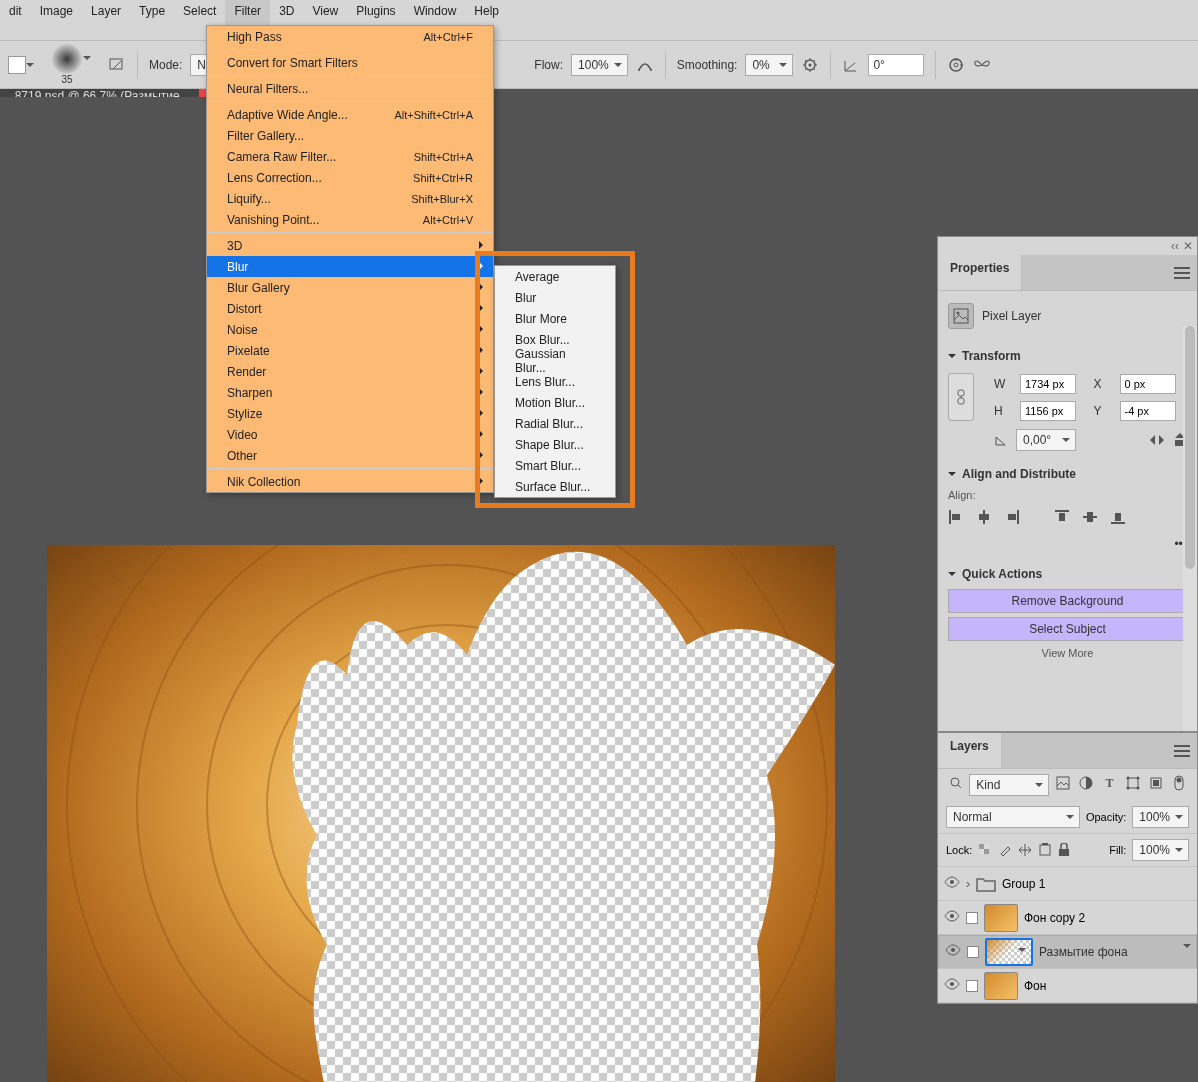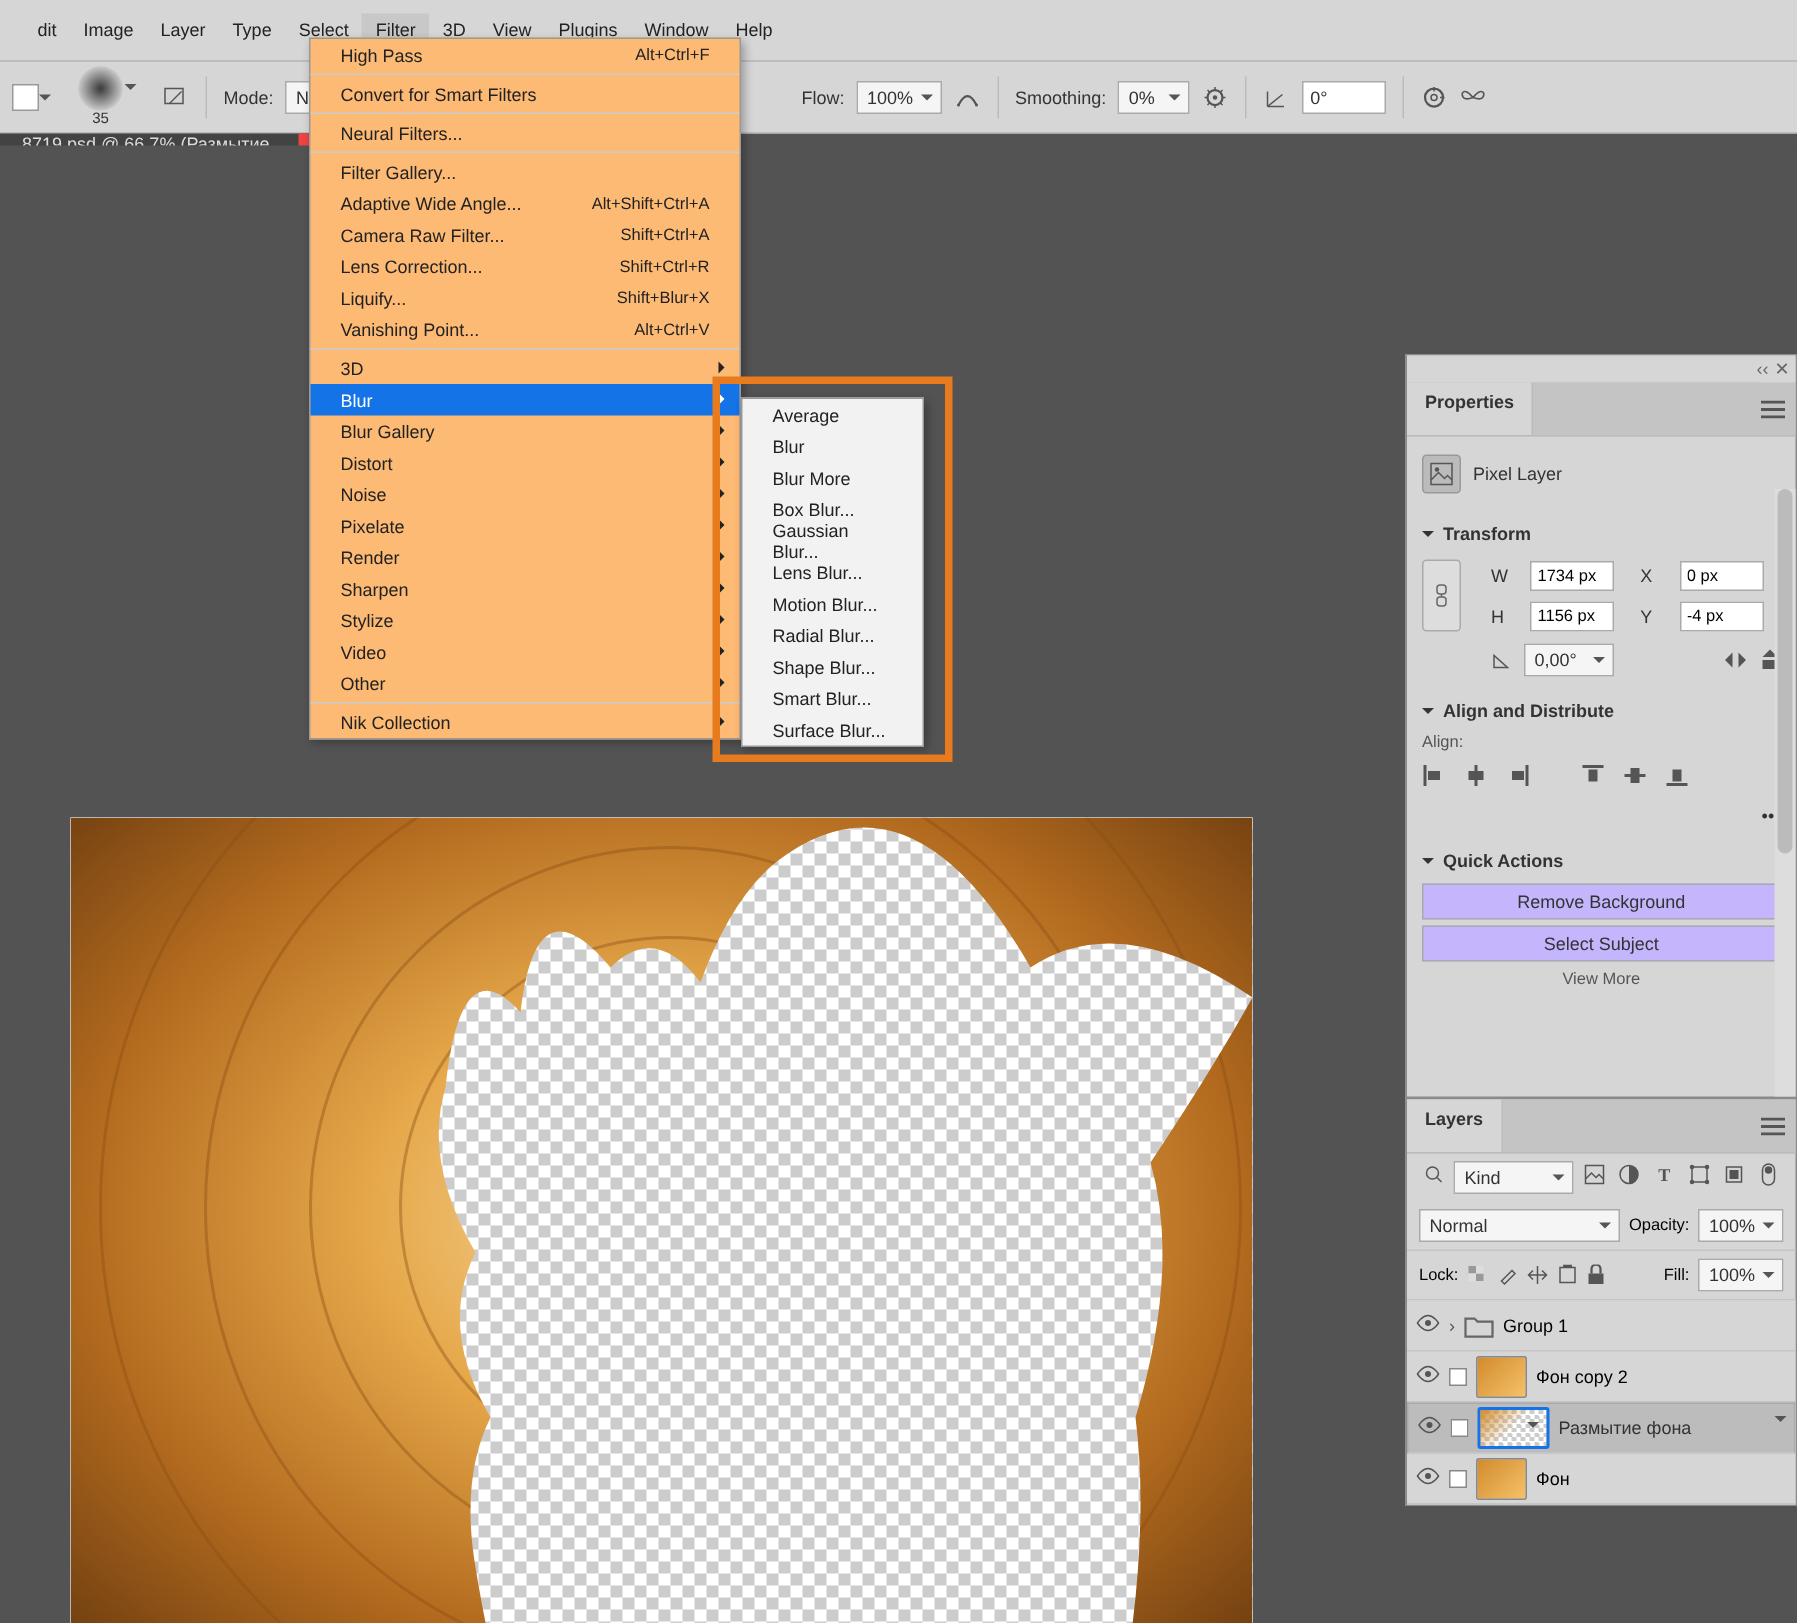--- a/index.html
+++ b/index.html
@@ -1,17 +1,17 @@
 <!DOCTYPE html>
 <html><head>
 <meta charset="utf-8">
 <style>
 *{box-sizing:border-box;margin:0;padding:0;font-family:"Segoe UI",Tahoma,sans-serif;font-size:12px;user-select:none}
 body{background:#535353;width:1198px;height:1082px;overflow:hidden;position:relative}
-.menubar{background:#d6d6d6;height:41px;display:flex;align-items:center;padding:0 16px;border-bottom:1px solid #bbb}
+.menubar{background:#d6d6d6;height:41px;display:flex;padding:0 0;border-bottom:1px solid #bbb}
 .menubar span{padding:4px 9px;color:#222;cursor:default}
 .menubar span.active{background:#c8c8c8}
 .optbar{background:#d6d6d6;height:48px;display:flex;align-items:center;padding:0 8px;gap:8px;border-bottom:1px solid #bbb;color:#333}
 .tool-dd{width:18px;height:18px;border:1px solid #999;background:#fff;position:relative}
 .tool-dd::after{content:"";position:absolute;right:-9px;top:6px;border:4px solid transparent;border-top-color:#555}
 .brush-prev{width:30px;height:30px;border-radius:50%;background:radial-gradient(circle,#444 5%,rgba(0,0,0,0.1) 65%,transparent 75%);position:relative}
 .brush-wrap{display:flex;flex-direction:column;align-items:center;position:relative}
 .brush-wrap span{font-size:10px;color:#333}
 .brush-wrap::after{content:"";position:absolute;right:-9px;top:12px;border:4px solid transparent;border-top-color:#555}
 .icn{width:18px;height:18px;color:#555;display:inline-flex;align-items:center;justify-content:center}
@@ -193,25 +193,25 @@
     <div class="menu-sep"></div>
     <div class="menu-row">
       <span>Convert for Smart Filters</span>
     </div>
     <div class="menu-sep"></div>
     <div class="menu-row">
       <span>Neural Filters...</span>
     </div>
     <div class="menu-sep"></div>
     <div class="menu-row">
-      <span>Filter Gallery...</span>
-    </div>
-    <div class="menu-row">
       <span>Adaptive Wide Angle...</span>
       <span class="sc">Alt+Shift+Ctrl+A</span>
+    </div>
+    <div class="menu-row">
+      <span>Filter Gallery...</span>
     </div>
     <div class="menu-row">
       <span>Camera Raw Filter...</span>
       <span class="sc">Shift+Ctrl+A</span>
     </div>
     <div class="menu-row">
       <span>Lens Correction...</span>
       <span class="sc">Shift+Ctrl+R</span>
     </div>
     <div class="menu-row">

